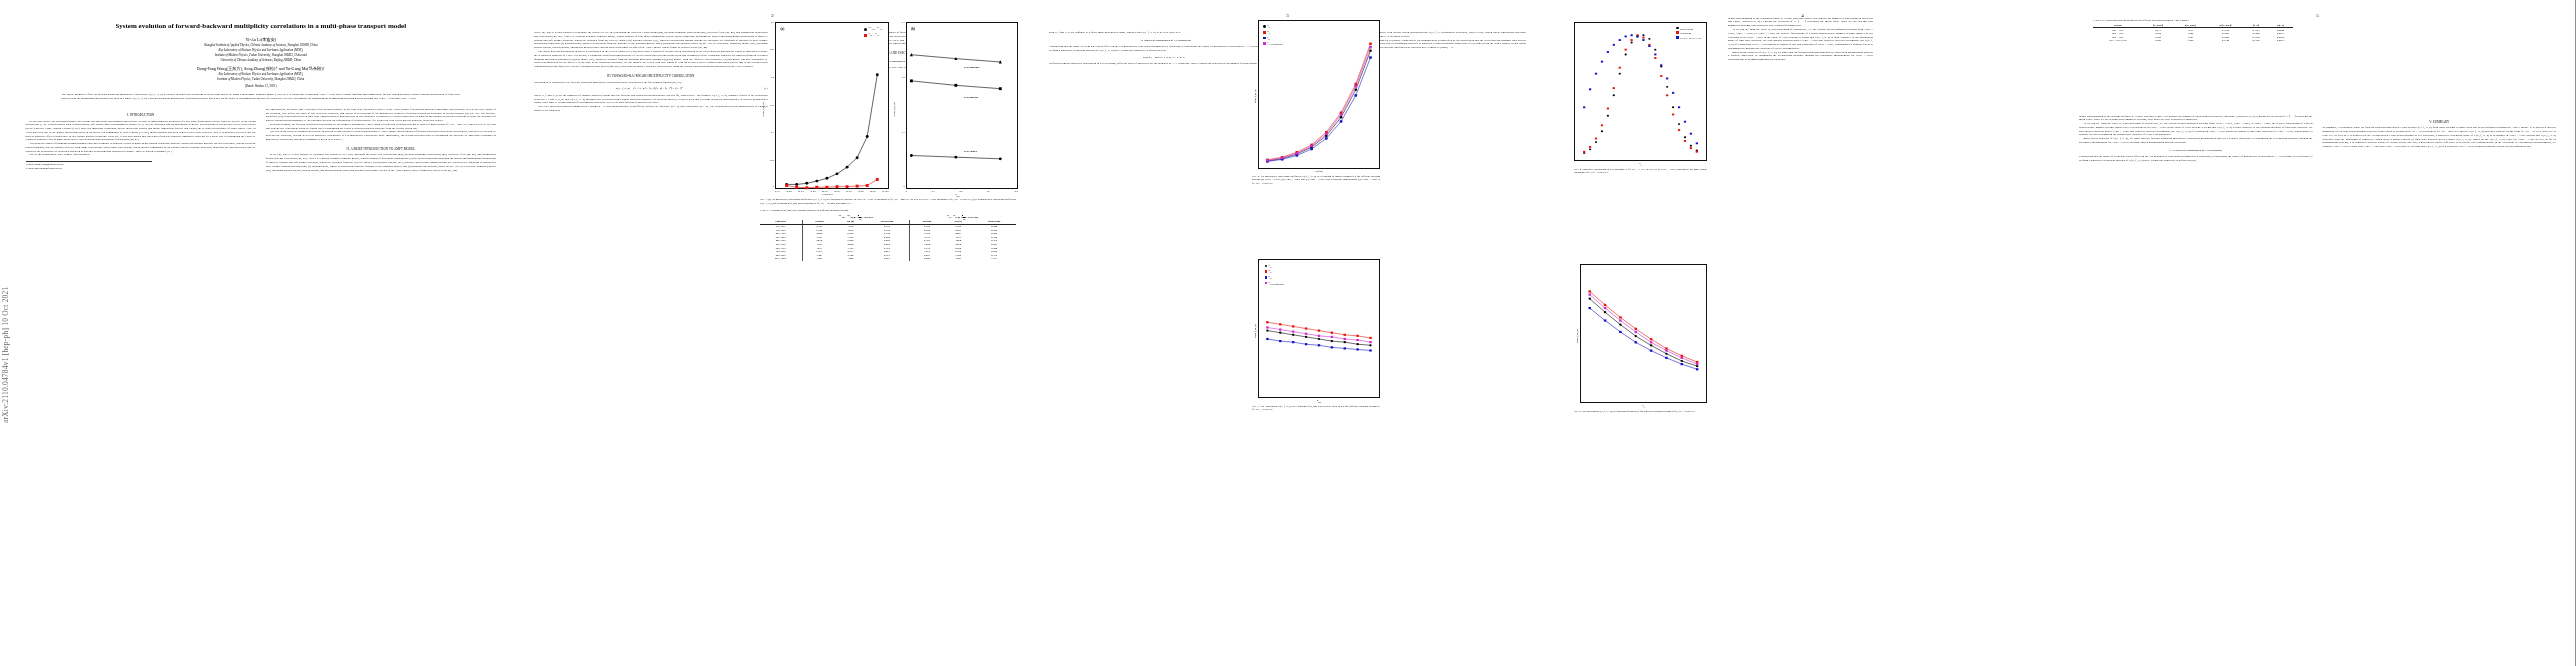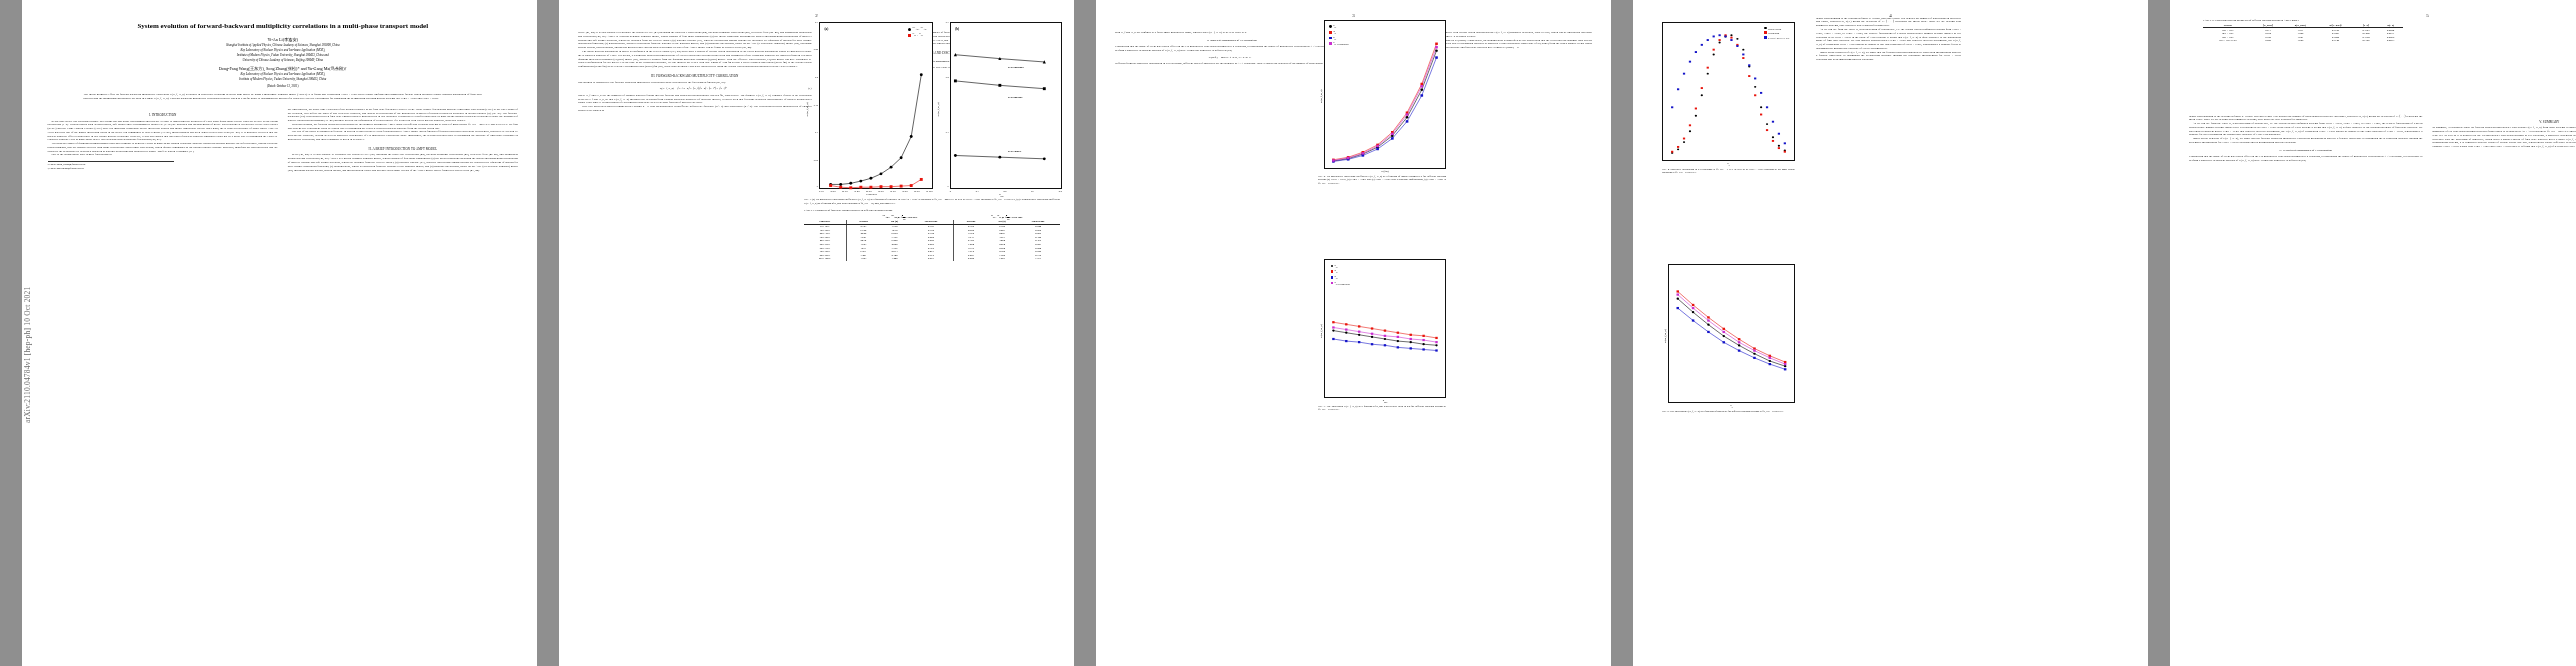--- a/index.html
+++ b/index.html
@@ -1,19 +1,19 @@
 <!DOCTYPE html>
 <html style="font-size:9px"><head>
 <meta charset="utf-8">
 <style>
   html,body{margin:0;padding:0;background:#9a9a9a;}
   body{width:2576px;height:667px;overflow:hidden;font-family:"Liberation Serif",serif;}
   .viewer{position:relative;width:2576px;height:667px;display:flex;gap:0px;background:#8f8f8f;}
   .page{position:relative;background:#fff;width:515px;height:667px;flex:0 0 515px;box-sizing:border-box;
-        padding:14.5px 19px 10px 19px;overflow:hidden;margin-left:22px;}
+        padding:14.5px 19px 10px 19px;overflow:hidden;}
   .page.p1{padding-left:25.6px;}
   
   .arxiv-stamp{position:absolute;left:1.1px;top:167px;width:14.5px;height:256px;
       writing-mode:vertical-rl;transform:rotate(180deg);transform-origin:center;
       font-family:"Liberation Serif",serif;font-size:7.5px;color:#6e6e6e;letter-spacing:0.2px;
       white-space:nowrap;}
   .pagenum{position:absolute;top:13.3px;left:0;right:0;text-align:center;font-size:5px;color:#111;}
   .title{font-size:7px;font-weight:bold;text-align:center;line-height:1.25;margin:7.8px 16.7px 0 16.7px;}
   .authline{font-size:4.2px;text-align:center;margin-top:6.1px;line-height:1.3;}
   .affil{font-size:3px;font-style:italic;text-align:center;line-height:1.42;margin-top:0.6px;}

